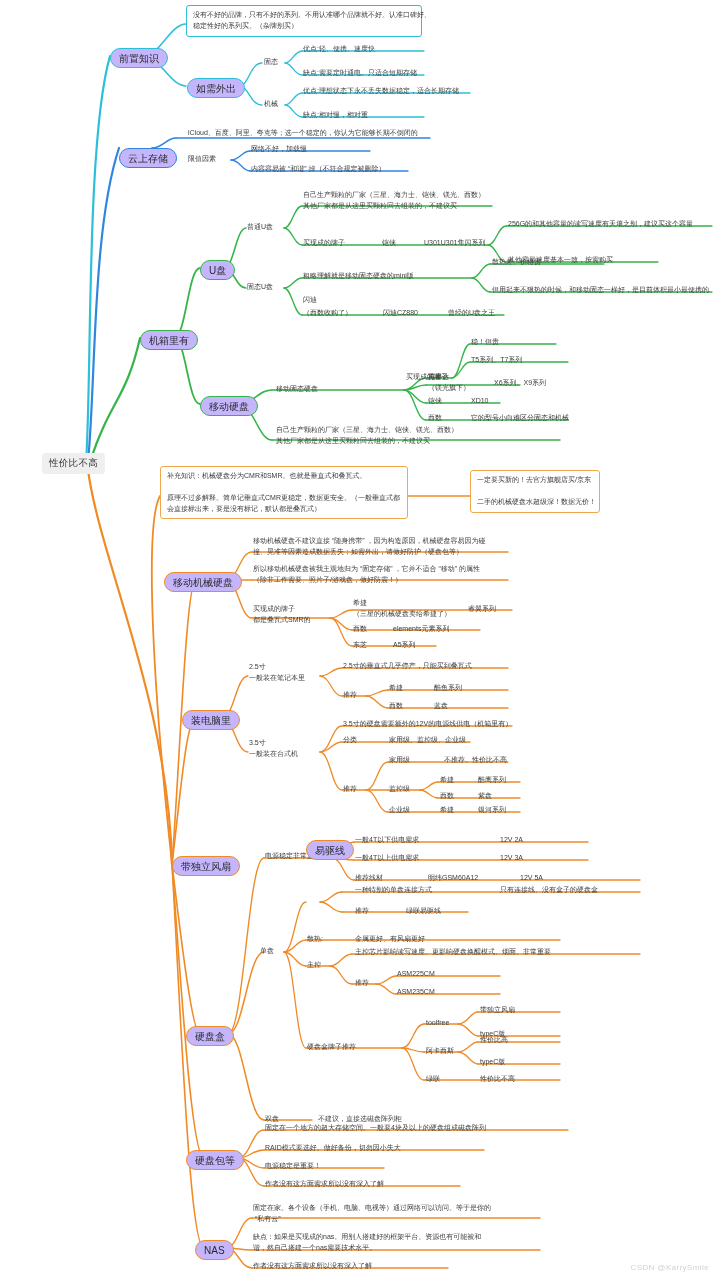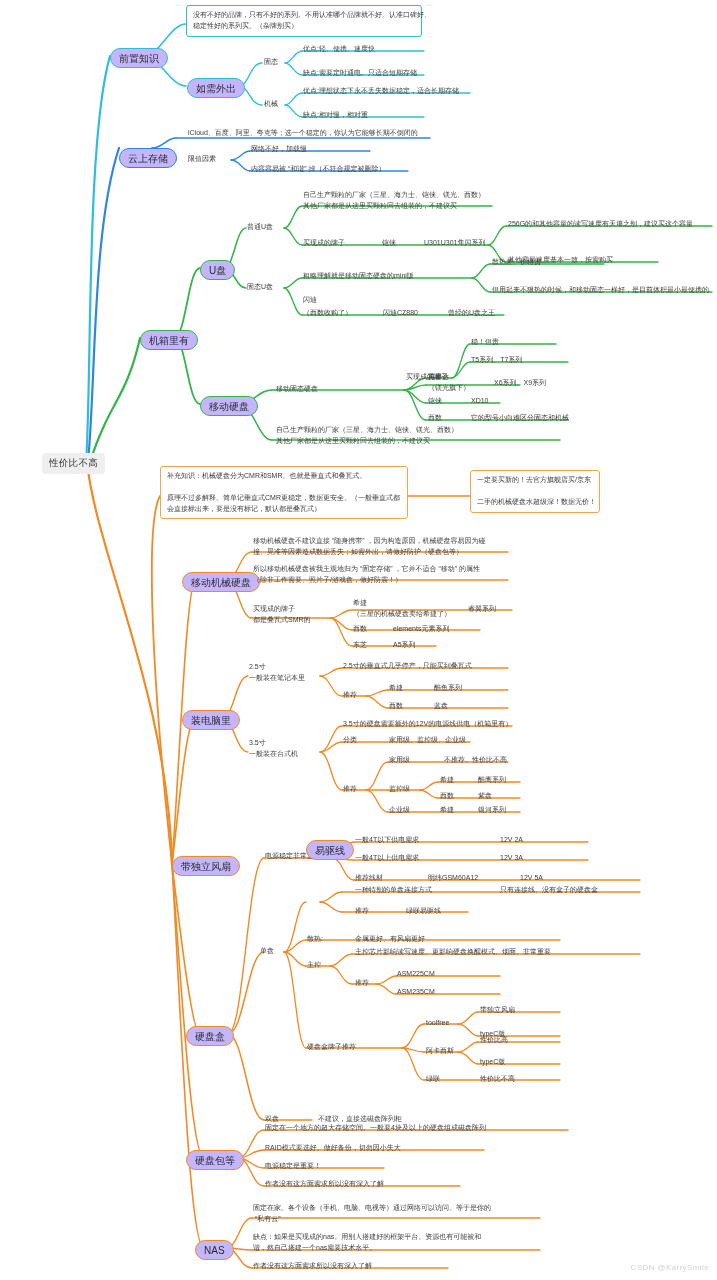--- a/index.html
+++ b/index.html
@@ -333,21 +333,21 @@
   <div class="node pill or" style="left:172px; top:856px;">带独立风扇</div>
 
   <div class="node boxed or" style="left:160px; top:466px; width:248px;">补充知识：机械硬盘分为CMR和SMR。也就是垂直式和叠瓦式。
 
 原理不过多解释。简单记垂直式CMR更稳定，数据更安全。（一般垂直式都
 会直接标出来，要是没有标记，默认都是叠瓦式）</div>
   <div class="node boxed or" style="left:470px; top:470px; width:130px;">一定要买新的！去官方旗舰店买/京东
 
 二手的机械硬盘水超级深！数据无价！</div>
 
-  <div class="node pill or" style="left:182px; top:572px;">移动机械硬盘</div>
+  <div class="node pill or" style="left:164px; top:572px;">移动机械硬盘</div>
   <div class="node leaf two" style="left:253px; top:536px;">移动机械硬盘不建议直接 “随身携带” ，因为构造原因，机械硬盘容易因为碰
 撞、晃准等因素造成数据丢失；如需外出，请做好防护（硬盘包等）</div>
   <div class="node leaf two" style="left:253px; top:564px;">所以移动机械硬盘被我主观地归为 “固定存储” ，它并不适合 “移动” 的属性
 （除非工作需要、照片子/游戏盘，做好防震！）</div>
   <div class="node leaf two" style="left:253px; top:604px;">买现成的牌子
 都是叠瓦式SMR的</div>
 
   <div class="node leaf two" style="left:353px; top:598px;">希捷
 （三星的机械硬盘卖给希捷了）</div>
   <div class="node leaf" style="left:468px; top:604px;">睿翼系列</div>

